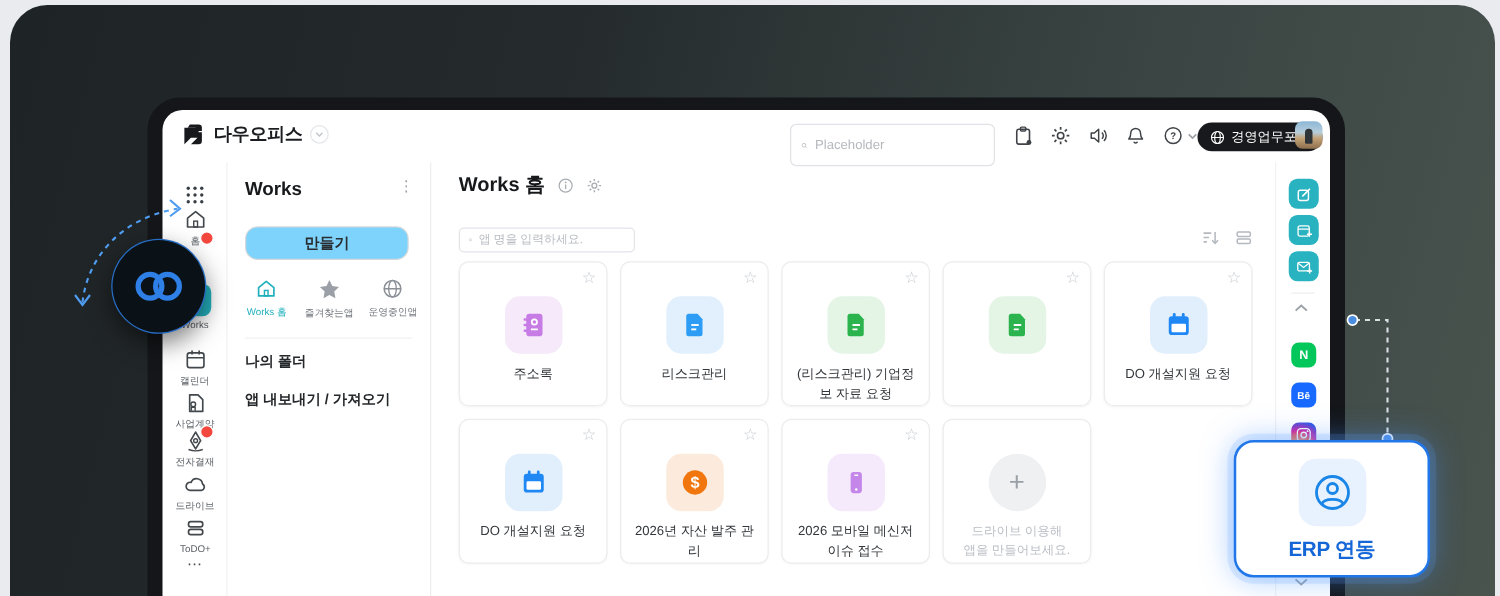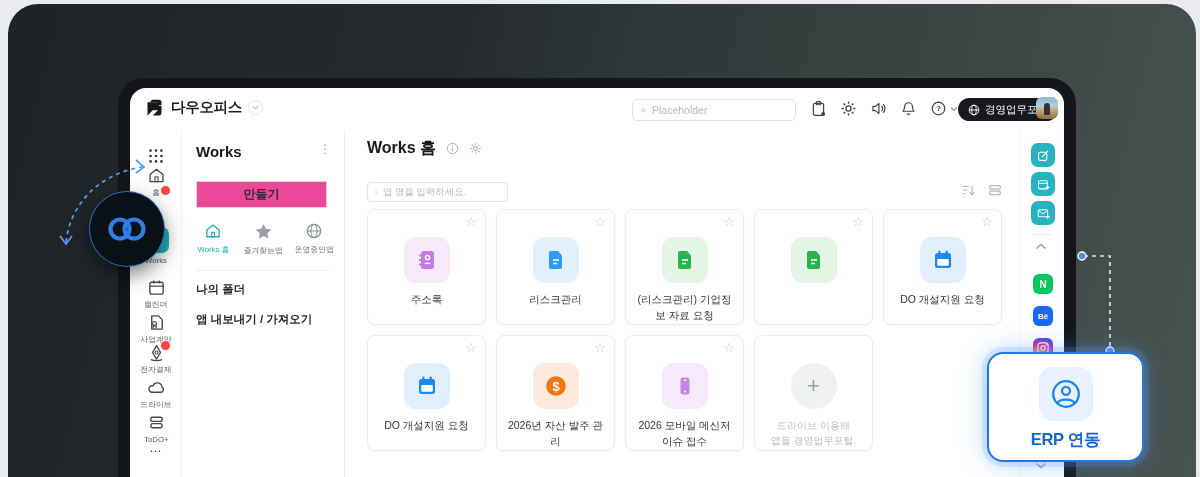--- a/index.html
+++ b/index.html
@@ -17,21 +17,21 @@
 
   
   .h-logo { position:absolute; left:14px; top:9px; display:flex; align-items:center; gap:6px; }
   .logo-glyph { width:21px; height:21px; position:relative; }
   .logo-glyph svg { width:21px; height:21px; }
   .logo-text { font-size:14.5px; font-weight:bold; color:#1b1d20; letter-spacing:-0.3px; }
   .logo-caret { width:15px; height:15px; border:1px solid #e4e6e9; border-radius:50%;
     display:flex; align-items:center; justify-content:center; }
   .h-search { position:absolute; left:502px; top:11px; width:164px; height:22px;
     border:1px solid #e0e2e5; border-radius:5px; display:flex; align-items:center;
-    gap:6px; padding:4px 8px; background:#fff; }
+    gap:6px; padding:16px 8px; background:#fff; }
   .h-search input { border:none; outline:none; flex:1; font-size:10.5px; color:#555;
     font-family:"Liberation Sans",sans-serif; background:transparent; }
   .h-search input::placeholder { color:#b5b9be; }
   .h-icons { position:absolute; left:680px; top:12px; display:flex; align-items:center; gap:13px; }
   .h-pill { position:absolute; left:828px; top:10px; height:23px; background:#17191c;
     border-radius:12px; color:#fff; display:flex; align-items:center; gap:5px;
     padding:0 10px; font-size:10.5px; white-space:nowrap; }
   .h-avatar { position:absolute; left:906px; top:9px; width:22px; height:22px; border-radius:6px;
     background:linear-gradient(180deg,#8db8d6 0%,#b5cddb 40%,#c3a276 62%,#8d6f4e 100%);
     position:absolute; overflow:hidden; }
@@ -46,21 +46,21 @@
   .badge { position:absolute; width:11px; height:11px; border-radius:50%; background:#f4483f;
     border:1.5px solid #fff; }
   .works-tile { width:26px; height:26px; border-radius:7px; background:#24b1be;
     display:flex; align-items:center; justify-content:center; }
 
   
   .wpanel { position:absolute; left:52px; top:42px; width:163px; bottom:0; border-right:1px solid #ededef; }
   .wp-title { position:absolute; left:14px; top:13px; font-size:15px; font-weight:bold; color:#17191b; }
   .wp-kebab { position:absolute; right:12px; top:12px; color:#9aa0a6; font-size:12px; letter-spacing:1px; }
   .wp-create { position:absolute; left:14px; top:51px; width:131px; height:27px;
-    border:1px solid #d5d8db; border-radius:0; background:#ec4899; display:flex;
+    border:1px solid #d5d8db; border-radius:10px; background:#7dd3fc; display:flex;
     align-items:center; justify-content:center; font-size:12px; font-weight:bold; color:#2a2d30; }
   .wp-tabs { position:absolute; left:6px; top:92px; width:151px; display:flex; justify-content:space-around; }
   .wp-tab { display:flex; flex-direction:column; align-items:center; gap:4px; width:48px; }
   .wp-tab .tlabel { font-size:8.5px; color:#70767c; white-space:nowrap; transform:scale(.92); }
   .wp-tab.active .tlabel { color:#1fb0bd; }
   .wp-divider { position:absolute; left:14px; right:14px; top:140px; border-top:1px solid #f0f1f3; }
   .wp-section { position:absolute; left:14px; font-size:11.5px; font-weight:bold; color:#24272a; }
   .wp-update { position:absolute; left:14px; top:204px; width:131px; height:35px; background:#f4f6f7;
     border-radius:8px; padding:6px 10px; }
   .wp-update .u-title { font-size:10px; font-weight:bold; color:#1fb0bd; }
@@ -442,21 +442,21 @@
               <line x1="10.5" y1="6.2" x2="13.5" y2="6.2" stroke="#fff" stroke-width="1.2"></line>
               <circle cx="12" cy="17.6" r="1" fill="#fff"></circle>
             </svg>
           </div>
         <div class="card-label">2026 모바일 메신저 이슈 접수</div>
       </div>
       <div class="card template">
         <div class="tile plus">+</div>
         <div class="card-label">
           <span>드라이브 이용해</span><br>
-          <span>앱을 경영업무포털.</span>
+          <span>앱을 만들어보세요.</span>
         </div>
       </div>
     </div>
   </div>
 
   <div class="rail">
     <div class="rail-tile" style="top:13px">
       <svg width="13" height="13" viewBox="0 0 16 16">
           <rect x="2" y="4" width="10" height="10" rx="2" fill="none" stroke="#fff" stroke-width="1.4"></rect>
           <line x1="6" y1="10" x2="13.5" y2="2.5" stroke="#fff" stroke-width="1.6"></line>

